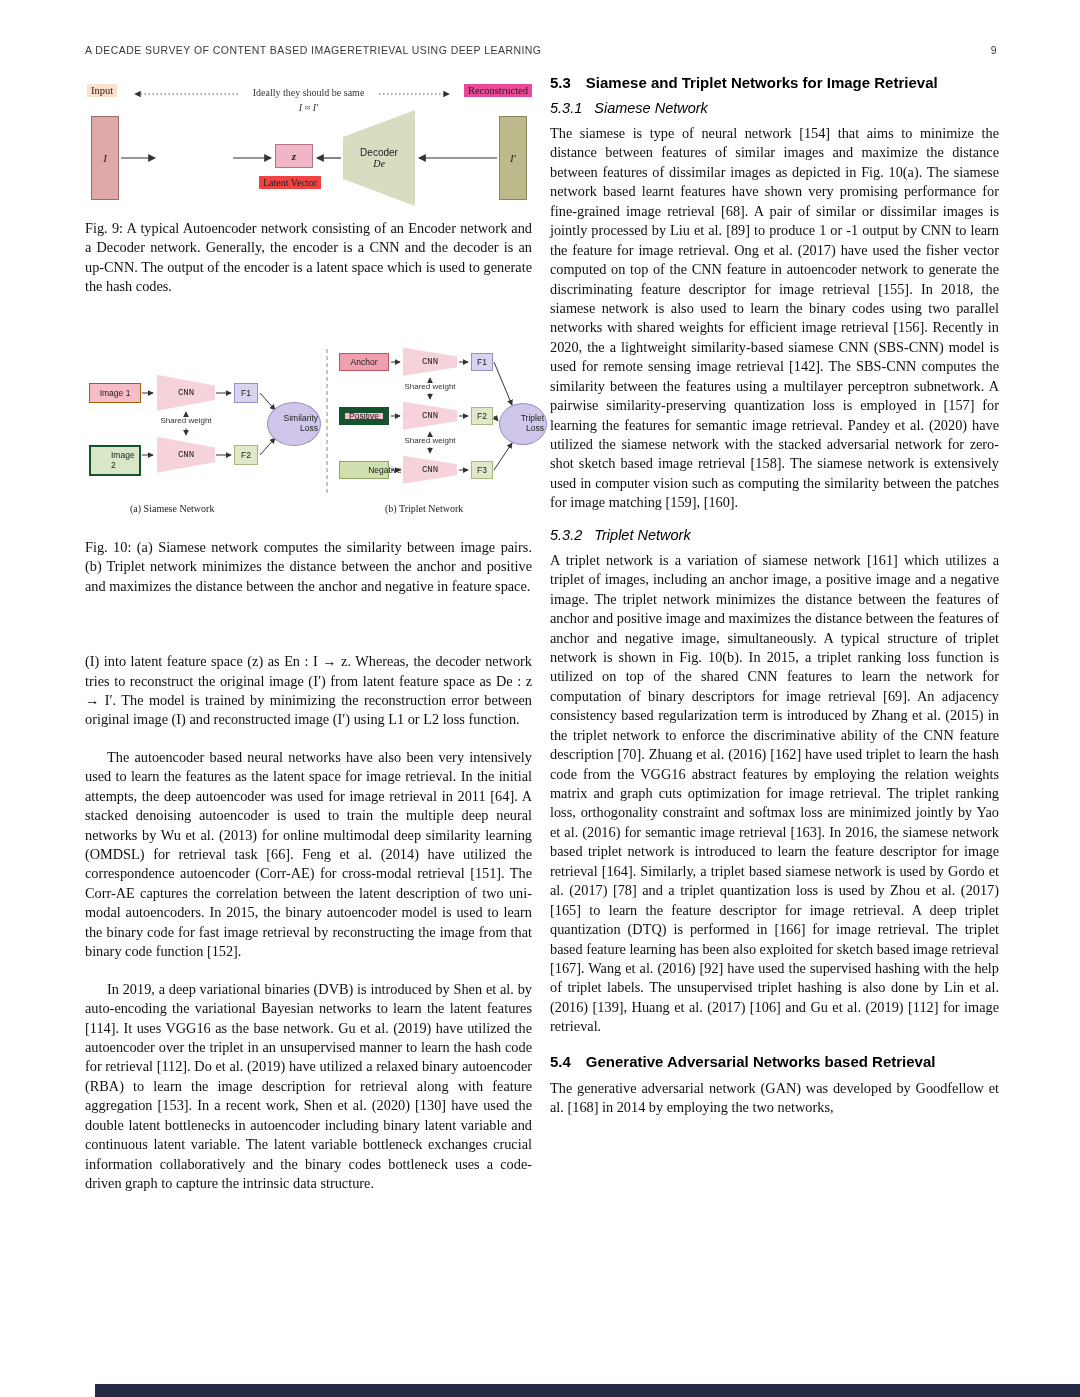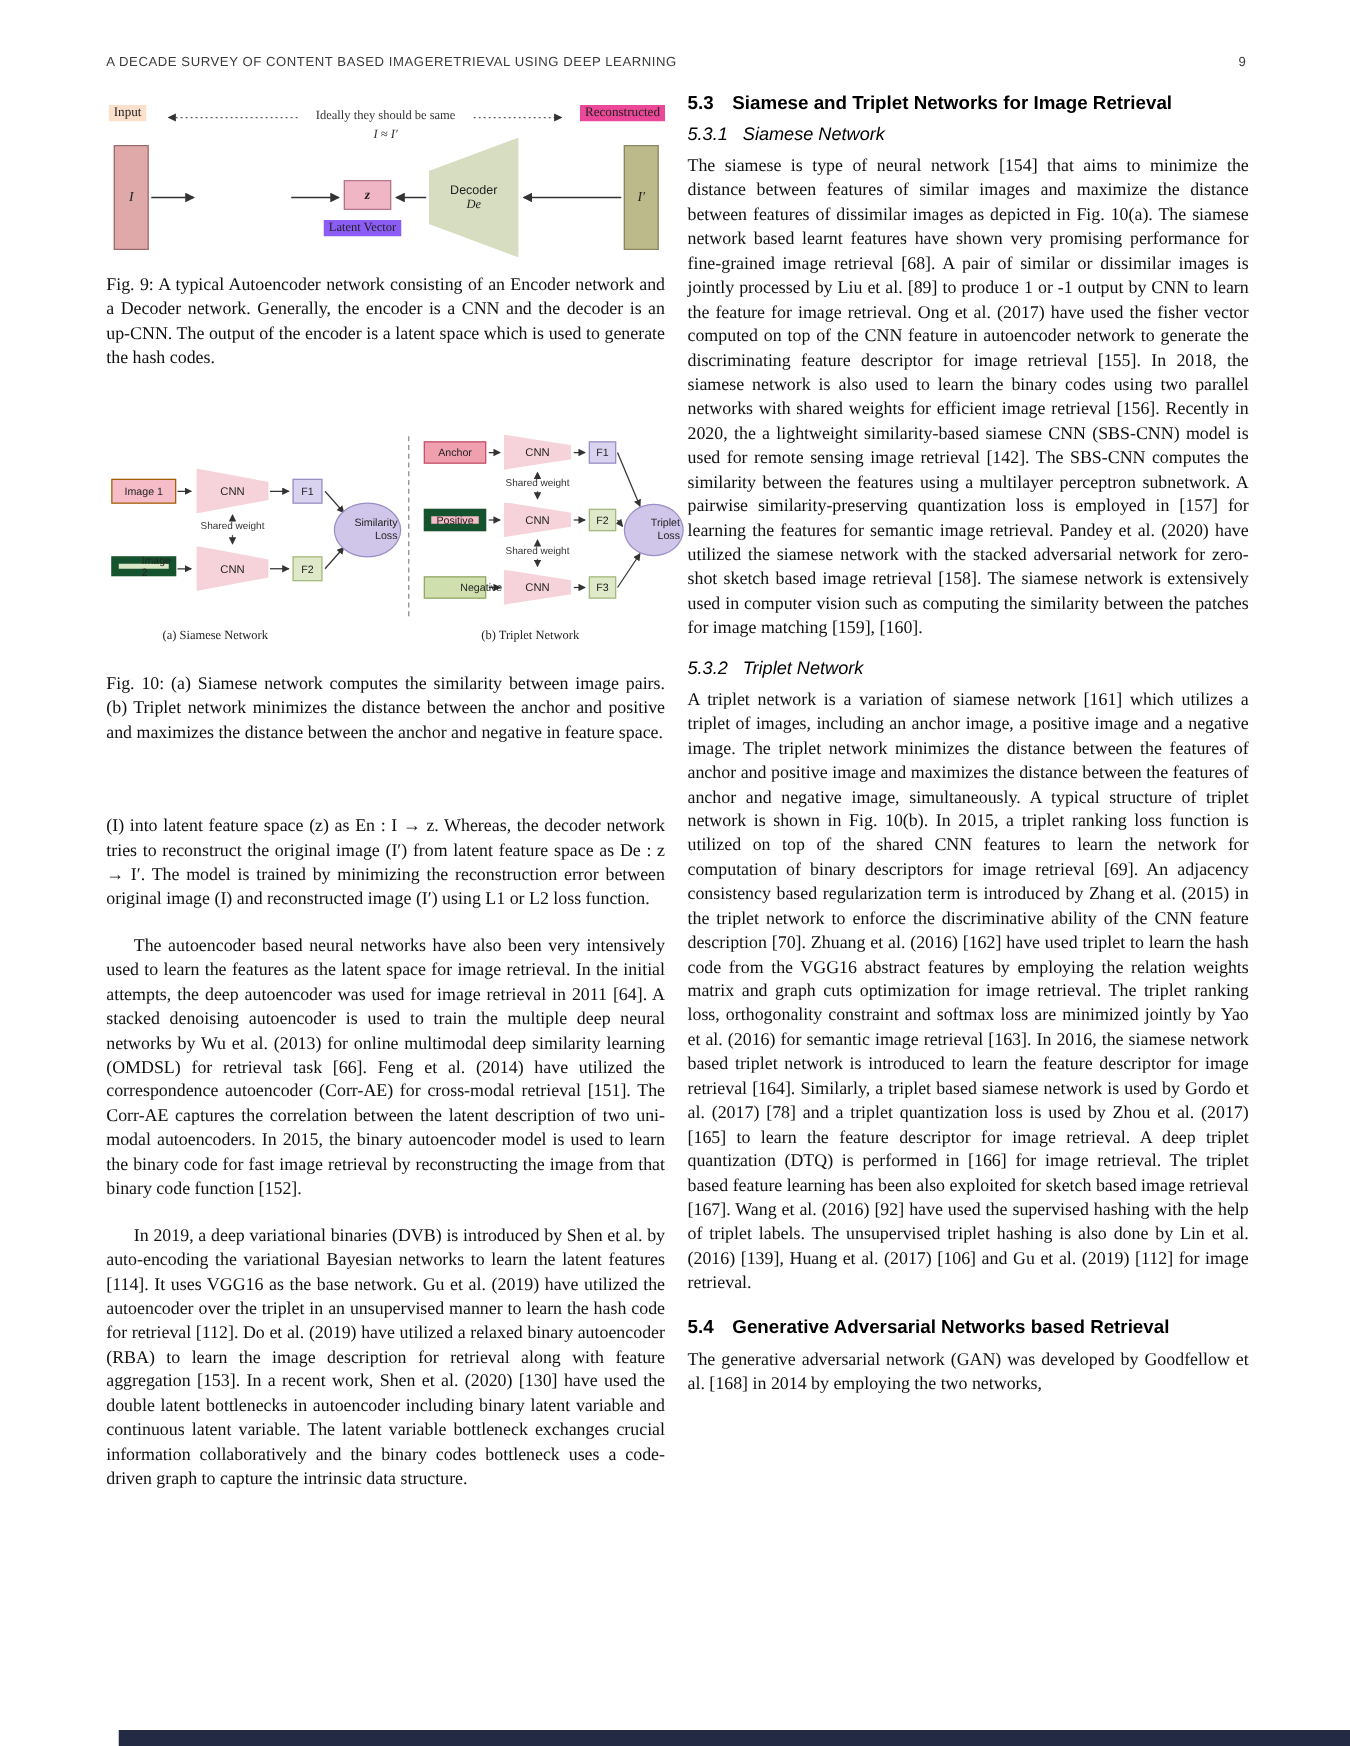--- a/index.html
+++ b/index.html
@@ -37,32 +37,32 @@
   .ital { font-family:"Liberation Serif", serif; font-style:italic; }
   .f9-i  { left:6px;  top:36px; width:28px; height:84px; background:#dfa9a9; border:1px solid #9c6b6b; font-size:11px; }
   .f9-ip { left:414px; top:36px; width:28px; height:84px; background:#bcb98a; border:1px solid #8a8760; font-size:11px; }
   .trap { position:absolute; display:flex; flex-direction:column; align-items:center; justify-content:center;
           font-family:"Liberation Sans", sans-serif; font-size:10px; color:#222; text-align:center; }
   .f9-enc { left:74px; top:30px; width:72px; height:96px; background:#f3cdd1;
             clip-path:polygon(0 0, 100% 28%, 100% 72%, 0 100%); }
   .f9-dec { left:258px; top:30px; width:72px; height:96px; background:#d6ddc0;
             clip-path:polygon(0 28%, 100% 0, 100% 100%, 0 72%); }
   .f9-z { left:190px; top:64px; width:38px; height:24px; background:#f0b6c5; border:1px solid #b2768c; font-size:11px; font-weight:bold; }
-  .f9-latent { position:absolute; left:174px; top:96px; background:#8b5cf6; font-family:"Liberation Serif", serif; font-size:10px; padding:1px 4px; color:#222; }
+  .f9-latent { position:absolute; left:174px; top:96px; background:#ef4444; font-family:"Liberation Serif", serif; font-size:10px; padding:1px 4px; color:#222; }
 
   
   .f10 { position:relative; width:447px; height:175px; margin-top:48px; }
   .sbox { position:absolute; display:flex; align-items:center; justify-content:center;
           font-family:"Liberation Sans", sans-serif; font-size:8.5px; color:#222; }
   .b-img1 { left:4px; top:38px; width:52px; height:20px; background:#f6bcc8; border:1px solid #a16207; }
-  .b-img2 { left:4px; top:100px; width:52px; height:16px; background:#d9e7c6; border:6px solid #14532d;padding-left:20px; }
+  .b-img2 { left:4px; top:100px; width:52px; height:31px; background:#d9e7c6; border:2px solid #14532d;padding-left:20px; }
   .b-f1a { left:149px; top:38px; width:24px; height:20px; background:#d9d3ef; border:1px solid #9a8fc5; }
   .b-f2a { left:149px; top:100px; width:24px; height:20px; background:#dfe9c9; border:1px solid #a3b97f; }
   .cnn { position:absolute; display:flex; align-items:center; justify-content:center;
-         font-family:Liberation Sans, sans-serif; font-size:9px; color:#222; background:#f6d3da;
+         font-family:Liberation Mono, monospace; font-size:9px; color:#222; background:#f6d3da;
          clip-path:polygon(0 0, 100% 30%, 100% 70%, 0 100%); }
   .cnn-a1 { left:72px; top:30px; width:58px; height:36px; }
   .cnn-a2 { left:72px; top:92px; width:58px; height:36px; }
   .shared { position:absolute; font-family:"Liberation Sans", sans-serif; font-size:8px; color:#333; }
   .sh-a { left:70px; top:71px; width:62px; text-align:center; }
   .ellipse { position:absolute; border-radius:50%; display:flex; align-items:center; justify-content:center; text-align:right;
              font-family:"Liberation Sans", sans-serif; font-size:8.5px; line-height:1.15; color:#222;
              background:#cfc6e9; border:1px solid #9a8fc5; padding:2px; }
   .el-sim { left:182px; top:57px; width:54px; height:44px; }
   .el-tri { left:414px; top:58px; width:48px; height:42px; }

